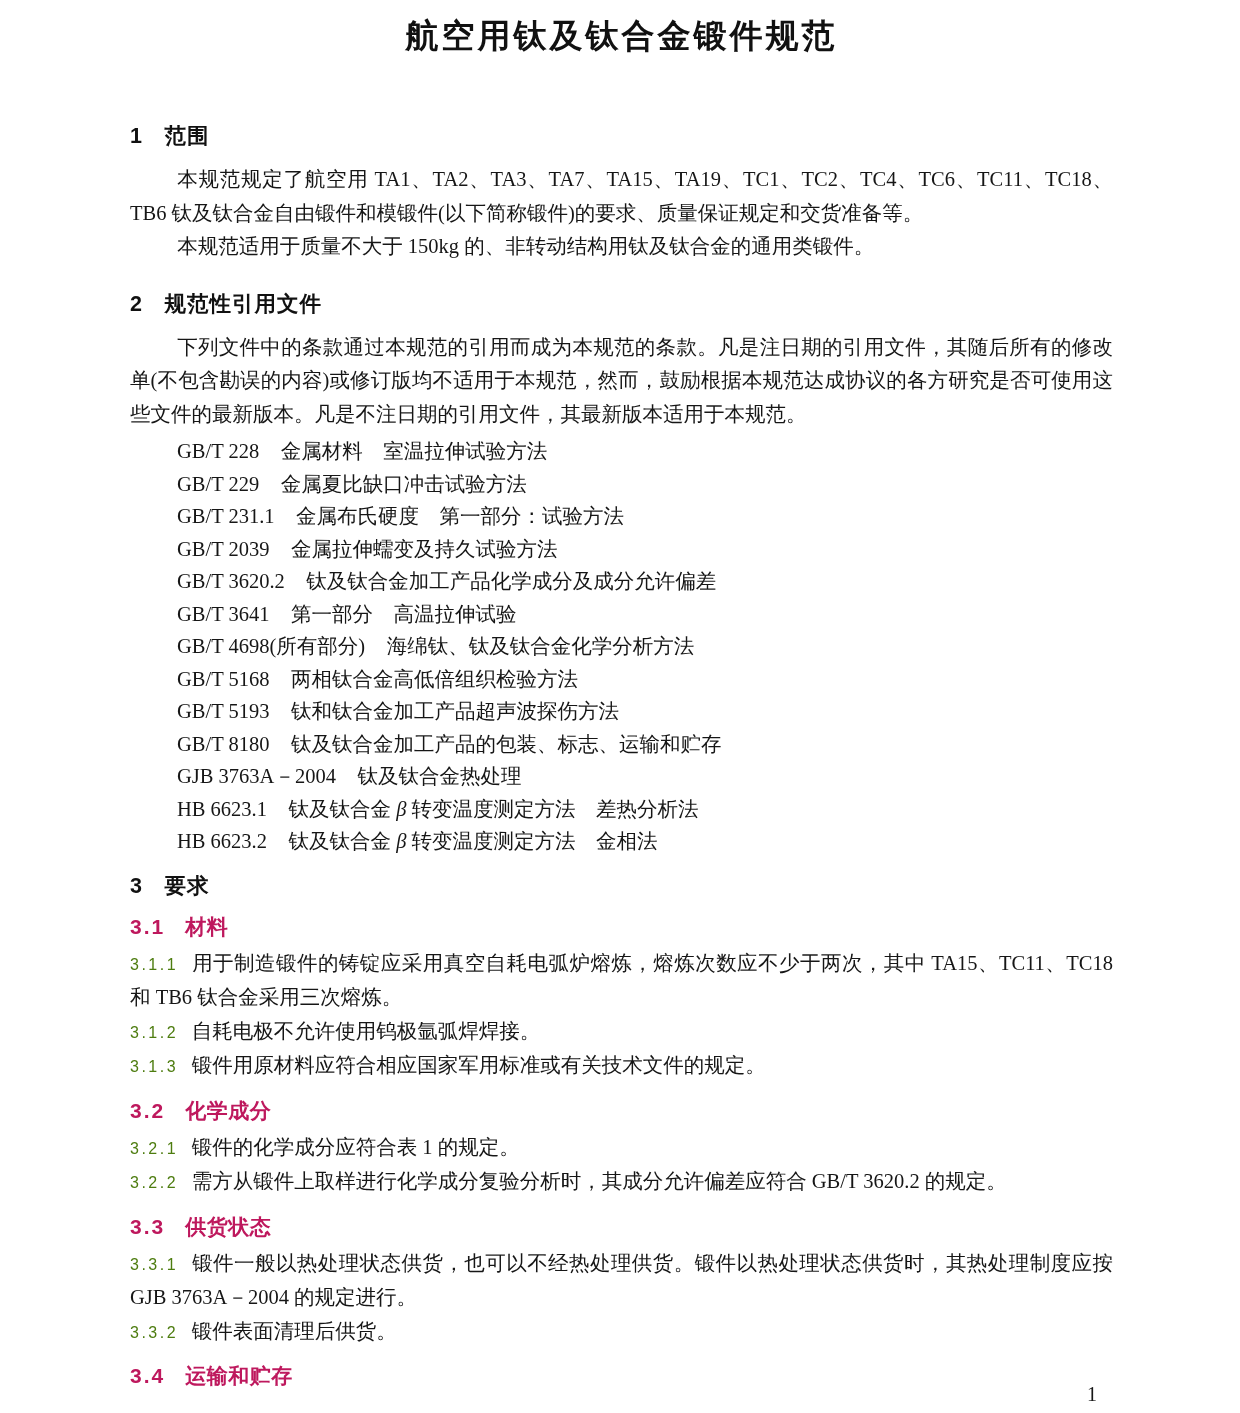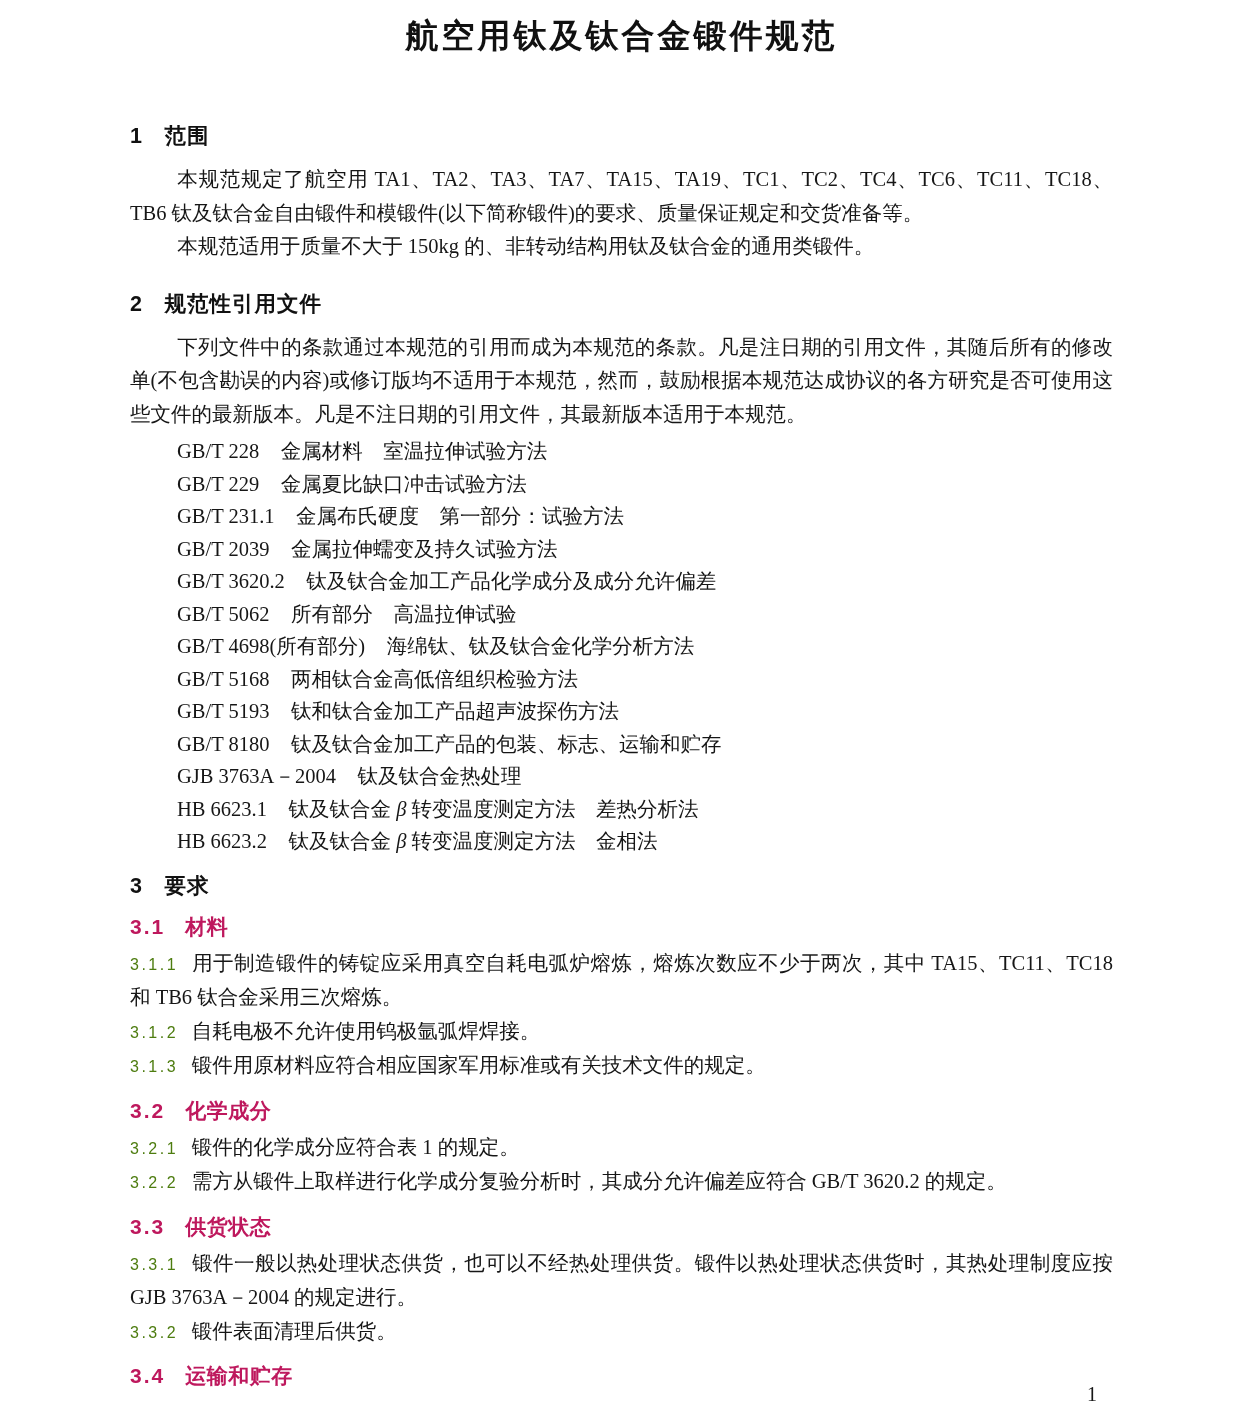--- a/index.html
+++ b/index.html
@@ -100,21 +100,21 @@
     <h2 class="sec-heading mt-sec">
       <span class="h-num">2</span><span>规范性引用文件</span>
     </h2>
     <p class="body-para intro-para">下列文件中的条款通过本规范的引用而成为本规范的条款。凡是注日期的引用文件，其随后所有的修改单(不包含勘误的内容)或修订版均不适用于本规范，然而，鼓励根据本规范达成协议的各方研究是否可使用这些文件的最新版本。凡是不注日期的引用文件，其最新版本适用于本规范。</p>
     <div class="ref-list">
         <div class="ref-item"><span class="ref-code">GB/T 228</span><span class="ref-title"><span>金属材料　室温拉伸试验方法</span></span></div>
         <div class="ref-item"><span class="ref-code">GB/T 229</span><span class="ref-title"><span>金属夏比缺口冲击试验方法</span></span></div>
         <div class="ref-item"><span class="ref-code">GB/T 231.1</span><span class="ref-title"><span>金属布氏硬度　第一部分：试验方法</span></span></div>
         <div class="ref-item"><span class="ref-code">GB/T 2039</span><span class="ref-title"><span>金属拉伸蠕变及持久试验方法</span></span></div>
         <div class="ref-item"><span class="ref-code">GB/T 3620.2</span><span class="ref-title"><span>钛及钛合金加工产品化学成分及成分允许偏差</span></span></div>
-        <div class="ref-item"><span class="ref-code">GB/T 5062</span><span class="ref-title"><span>所有部分　高温拉伸试验</span></span></div>
+        <div class="ref-item"><span class="ref-code">GB/T 3641</span><span class="ref-title"><span>第一部分　高温拉伸试验</span></span></div>
         <div class="ref-item"><span class="ref-code">GB/T 4698(所有部分)</span><span class="ref-title"><span>海绵钛、钛及钛合金化学分析方法</span></span></div>
         <div class="ref-item"><span class="ref-code">GB/T 5168</span><span class="ref-title"><span>两相钛合金高低倍组织检验方法</span></span></div>
         <div class="ref-item"><span class="ref-code">GB/T 5193</span><span class="ref-title"><span>钛和钛合金加工产品超声波探伤方法</span></span></div>
         <div class="ref-item"><span class="ref-code">GB/T 8180</span><span class="ref-title"><span>钛及钛合金加工产品的包装、标志、运输和贮存</span></span></div>
         <div class="ref-item"><span class="ref-code">GJB 3763A－2004</span><span class="ref-title"><span>钛及钛合金热处理</span></span></div>
         <div class="ref-item"><span class="ref-code">HB 6623.1</span><span class="ref-title"><span>钛及钛合金 </span><i>β</i><span> 转变温度测定方法　差热分析法</span></span></div>
         <div class="ref-item"><span class="ref-code">HB 6623.2</span><span class="ref-title"><span>钛及钛合金 </span><i>β</i><span> 转变温度测定方法　金相法</span></span></div>
       </div>
   </section>
 

